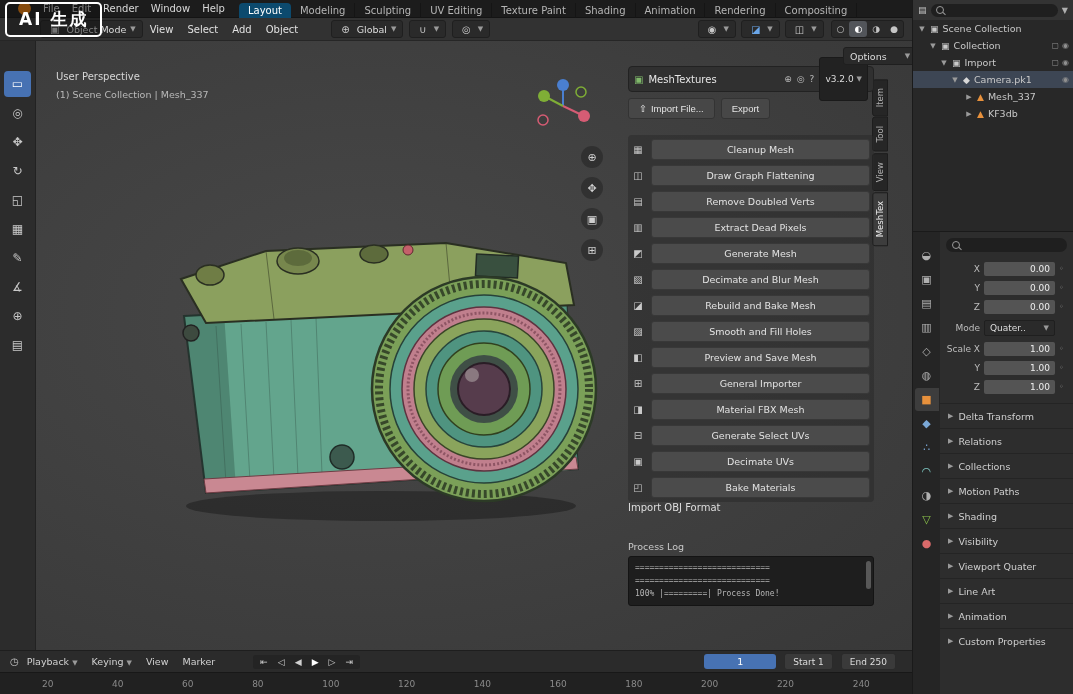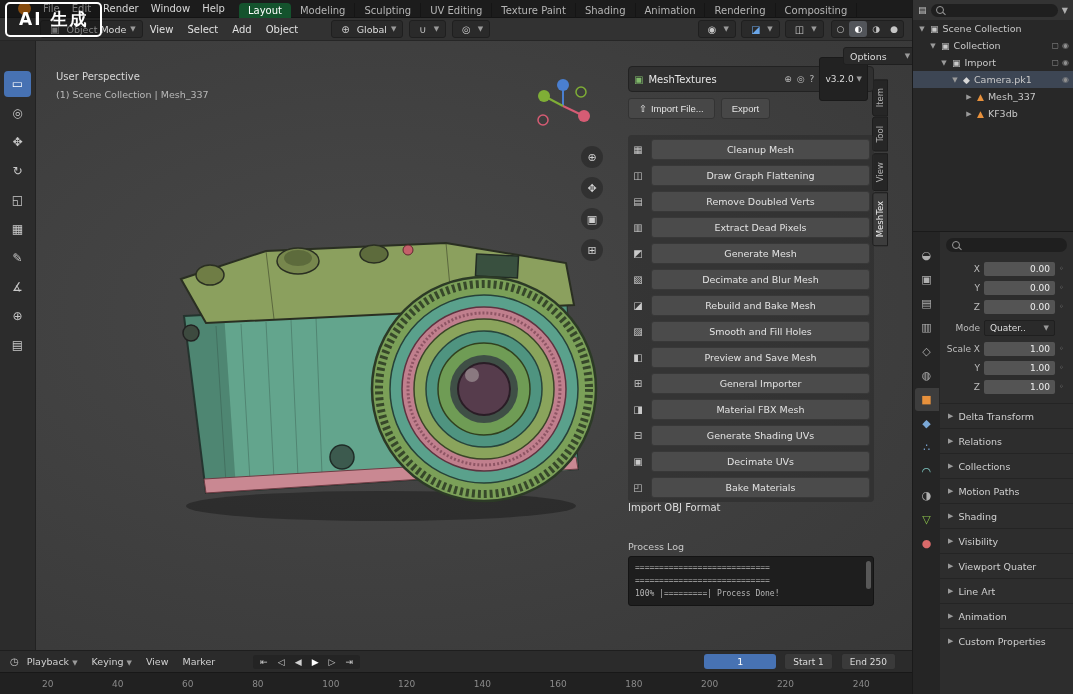--- a/index.html
+++ b/index.html
@@ -6,21 +6,21 @@
   body{width:1073px;height:694px;position:relative;background:#3a3a3a;overflow:hidden;
        font-family:"DejaVu Sans","Liberation Sans",sans-serif;color:#d0d0d0;-webkit-font-smoothing:antialiased;}
   .abs{position:absolute;}
   
   #menubar{left:0;top:0;width:912px;height:18px;background:#1c1c1c;display:flex;align-items:center;
            padding-left:18px;box-sizing:border-box;z-index:5;border-bottom:1px solid #141414;}
   .blogo{width:13px;height:13px;border-radius:50%;background:#e87d0d;margin-right:6px;flex:none;}
   .menu{font-size:10px;color:#d8d8d8;padding:0 6px;cursor:default;white-space:nowrap;}
   .wtabs{display:flex;align-items:flex-end;height:18px;margin-left:8px;}
   .wtab{font-size:10px;color:#b5b5b5;padding:2px 9px 2px 9px;border-right:1px solid #151515;white-space:nowrap;}
-  .wtab.active{background:#14532d;color:#fff;border-radius:4px 4px 0 0;border-right:none;}
+  .wtab.active{background:#0c4a6e;color:#fff;border-radius:4px 4px 0 0;border-right:none;}
   
   #vp-header{left:0;top:18px;width:912px;height:23px;background:#323232;display:flex;align-items:center;
              padding-left:40px;box-sizing:border-box;z-index:5;border-bottom:1px solid #262626;}
   .chip{display:inline-flex;align-items:center;gap:4px;background:#2a2a2a;border:1px solid #1f1f1f;
         border-radius:3px;padding:0 6px;height:16px;font-size:9.5px;color:#ddd;white-space:nowrap;}
   .hmenu{font-size:10px;color:#e0e0e0;padding:0 7px;white-space:nowrap;}
   .hicon{font-size:10px;color:#c8c8c8;padding:0 3px;}
   .caret{font-size:7px;color:#9a9a9a;}
   .shade-btns{display:flex;background:#2a2a2a;border-radius:3px;border:1px solid #1f1f1f;height:16px;align-items:center;}
   .shade-btn{font-size:9px;color:#c5c5c5;padding:0 5px;height:16px;display:flex;align-items:center;}
@@ -389,21 +389,21 @@
           <button class="op-btn">General Importer</button>
         </div>
 
         <div class="op-row">
           <span class="op-icon">◨</span>
           <button class="op-btn">Material FBX Mesh</button>
         </div>
 
         <div class="op-row">
           <span class="op-icon">⊟</span>
-          <button class="op-btn">Generate Shading UVs</button>
+          <button class="op-btn">Generate Select UVs</button>
         </div>
 
         <div class="op-row">
           <span class="op-icon">▣</span>
           <button class="op-btn">Decimate UVs</button>
         </div>
 
         <div class="op-row">
           <span class="op-icon">◰</span>
           <button class="op-btn">Bake Materials</button>

